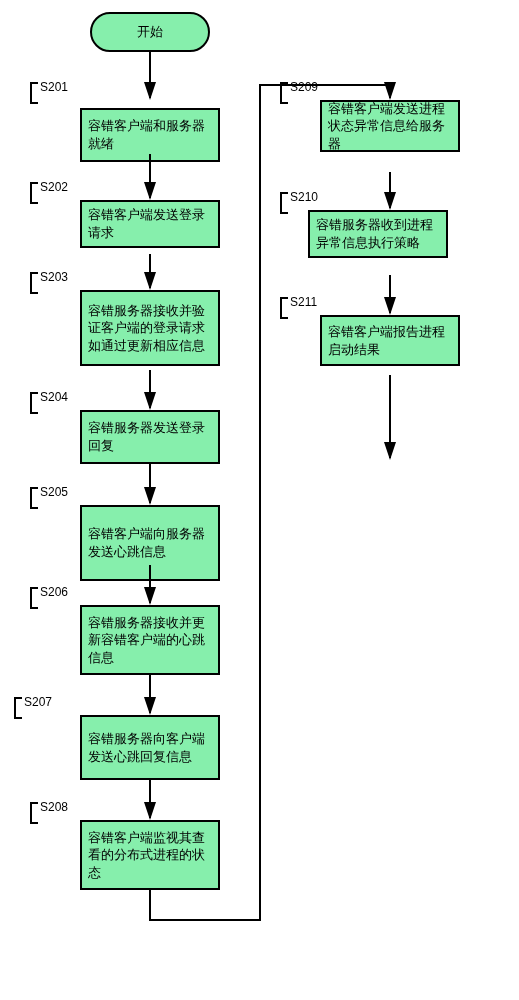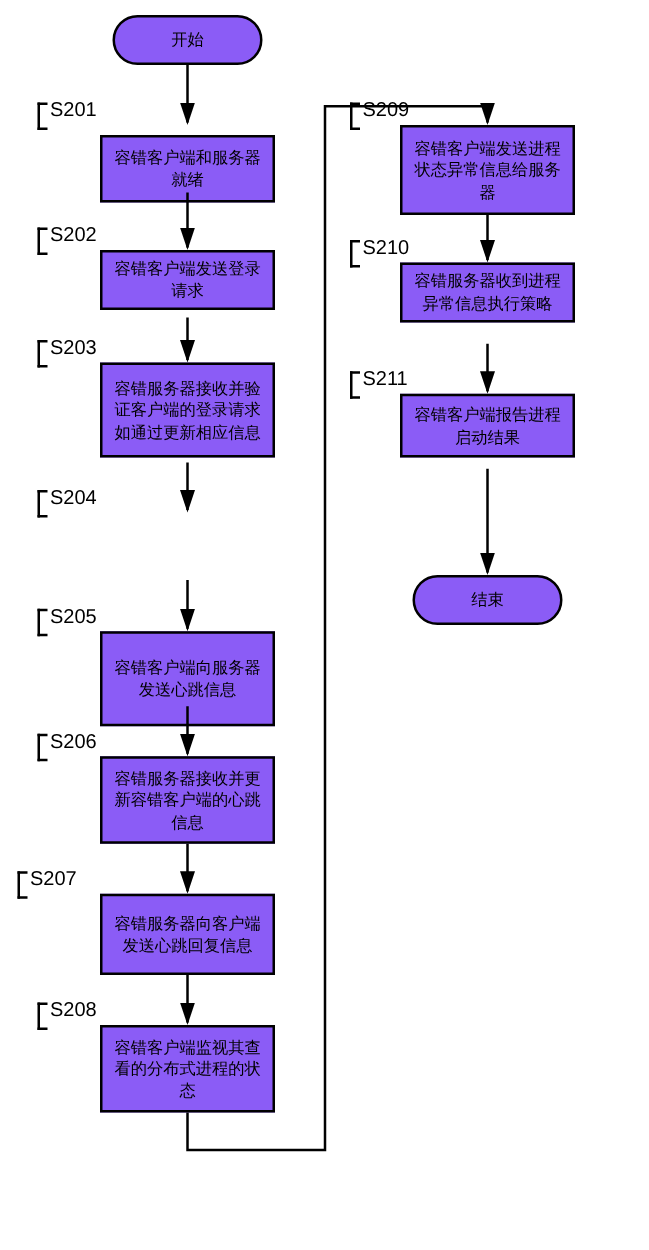--- a/index.html
+++ b/index.html
@@ -1,40 +1,40 @@
 <!DOCTYPE html>
 <html><head>
 <meta charset="utf-8">
 <style>
   html,body{margin:0;padding:0;width:519px;height:1000px;background:#fff;font-family:"Microsoft YaHei","SimSun",sans-serif;font-size:13px;color:#000}
   .canvas{position:relative;width:519px;height:1000px}
-  .node{position:absolute;border:2px solid #000;background:#8b5cf6;display:flex;align-items:center;justify-content:center;text-align:center;padding:4px 6px;box-sizing:border-box;line-height:1.35}
+  .node{position:absolute;border:2px solid #000;background:#86efac;display:flex;align-items:center;justify-content:center;padding:4px 6px;box-sizing:border-box;line-height:1.35}
   .term{border-radius:999px;width:120px;height:40px}
   .proc{width:140px;min-height:48px}
-  .step-label{position:absolute;font-size:16px;display:flex;align-items:flex-start}
+  .step-label{position:absolute;font-size:12px;display:flex;align-items:flex-start}
   .step-label .bracket{border-left:2px solid #000;border-top:2px solid #000;border-bottom:2px solid #000;width:6px;height:18px;margin-right:2px;margin-top:2px}
   svg.arrows{position:absolute;left:0;top:0;width:519px;height:1000px;pointer-events:none}
 </style>
 </head>
 <body>
 <div class="canvas">
 
 <div class="node term" style="left:90px;top:12px">开始</div>
-<div class="node term" style="left:330px;top:460px">结束</div>
 
 <div class="node proc" style="left:80px;top:108px;height:54px">容错客户端和服务器就绪</div>
 <div class="node proc" style="left:80px;top:200px;height:36px">容错客户端发送登录请求</div>
 <div class="node proc" style="left:80px;top:290px;height:76px">容错服务器接收并验证客户端的登录请求如通过更新相应信息</div>
+<div class="node proc" style="left:80px;top:410px;height:54px">容错服务器发送登录回复</div>
 <div class="node proc" style="left:80px;top:505px;height:76px">容错客户端向服务器发送心跳信息</div>
 <div class="node proc" style="left:80px;top:605px;height:70px">容错服务器接收并更新容错客户端的心跳信息</div>
 <div class="node proc" style="left:80px;top:715px;height:65px">容错服务器向客户端发送心跳回复信息</div>
 <div class="node proc" style="left:80px;top:820px;height:70px">容错客户端监视其查看的分布式进程的状态</div>
 
-<div class="node proc" style="left:320px;top:100px;height:72px">容错客户端发送进程状态异常信息给服务器</div>
-<div class="node proc" style="left:320px;top:210px;height:46px">容错服务器收到进程异常信息执行策略</div>
+<div class="node proc" style="left:320px;top:100px;height:52px">容错客户端发送进程状态异常信息给服务器</div>
+<div class="node proc" style="left:308px;top:210px;height:46px">容错服务器收到进程异常信息执行策略</div>
 <div class="node proc" style="left:320px;top:315px;height:51px">容错客户端报告进程启动结果</div>
 
 <div class="step-label" style="left:30px;top:80px">
       <span class="bracket"></span>
       <span>S201</span>
     </div>
 <div class="step-label" style="left:30px;top:180px">
       <span class="bracket"></span>
       <span>S202</span>
     </div>

